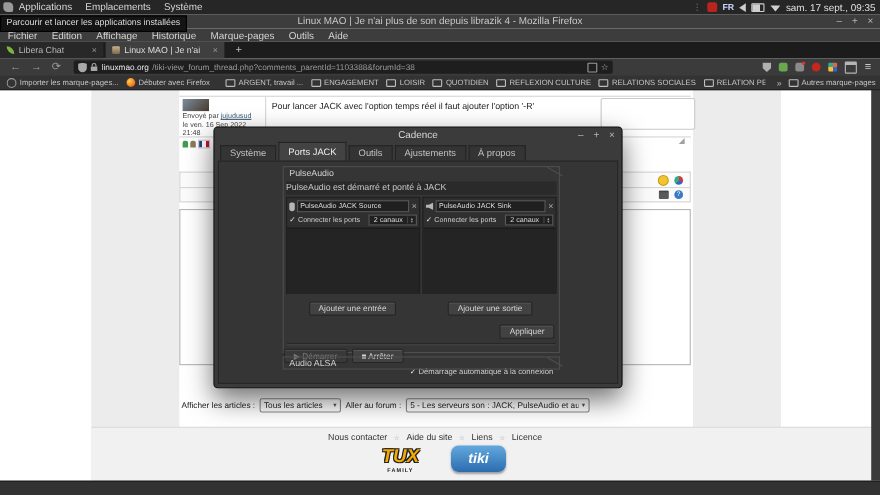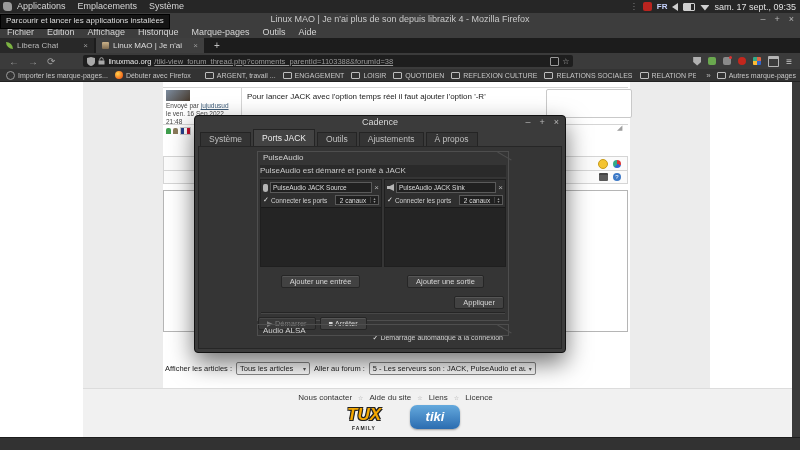--- a/index.html
+++ b/index.html
@@ -35,24 +35,24 @@
   .tab1{width:82px;background:#282828;}
   .tab2{width:96px;background:#3f3f3f;color:#dedede;margin-left:2px;}
   .tab-close{margin-left:auto;color:#9a9a9a;}
   .leaf-ico{width:7px;height:7px;background:#7cb342;border-radius:0 100% 0 100%;flex:none;}
   .fav-ico{width:7px;height:7px;background:linear-gradient(#cbb28a,#7e6a4f);border-radius:1px;flex:none;}
   .tab-label{white-space:nowrap;overflow:hidden;max-width:70px;}
   .newtab{color:#c2c2c2;font-size:10px;margin-left:10px;line-height:15px;}
   .ff-navbar{position:absolute;top:53px;left:0;width:800px;height:16px;background:#3b3b3b;display:flex;align-items:center;
              font-size:9px;color:#9d9d9d;border-bottom:1px solid #2a2a2a;}
   .nav-btn{margin-left:9px;font-size:10px;}
-  .urlbox{margin-left:28px;width:482px;height:12px;background:#1e1e1e;border-radius:2px;display:flex;align-items:center;
+  .urlbox{margin-left:12px;width:482px;height:12px;background:#1e1e1e;border-radius:2px;display:flex;align-items:center;
           padding:0 4px;gap:3px;font-size:7.5px;}
   .url-domain{color:#e8e8e8;}
-  .url-path{color:#9a9a9a;white-space:nowrap;overflow:hidden;flex:1;text-decoration:underline;}
+  .url-path{color:#9a9a9a;white-space:nowrap;overflow:hidden;flex:1;}
   .reader-ico{width:7px;height:7px;border:1px solid #9a9a9a;border-radius:1px;}
   .star-ico{color:#b5b5b5;font-size:8px;}
   .shield-ico,.lock-ico{flex:none;display:inline-block;}
   .ext-row{margin-left:auto;display:flex;align-items:center;gap:7px;padding-right:8px;}
   .ext-shield{width:8px;height:9px;background:#b0b0b0;clip-path:polygon(0 0,100% 0,100% 60%,50% 100%,0 60%);}
   .ext-green{width:8px;height:8px;background:#6aa84f;border-radius:2px;}
   .ext-gray{width:8px;height:8px;background:#8a8a8a;border-radius:2px;position:relative;}
   .ext-gray::after{content:"";position:absolute;right:-1px;top:-1px;width:3px;height:3px;background:#d33;border-radius:50%;}
   .ext-red{width:8px;height:8px;background:#c3271d;border-radius:50%;}
   .ext-grid{width:8px;height:8px;border-radius:1px;background:conic-gradient(#d64 0 25%,#36c 0 50%,#fb3 0 75%,#3a8 0);}

